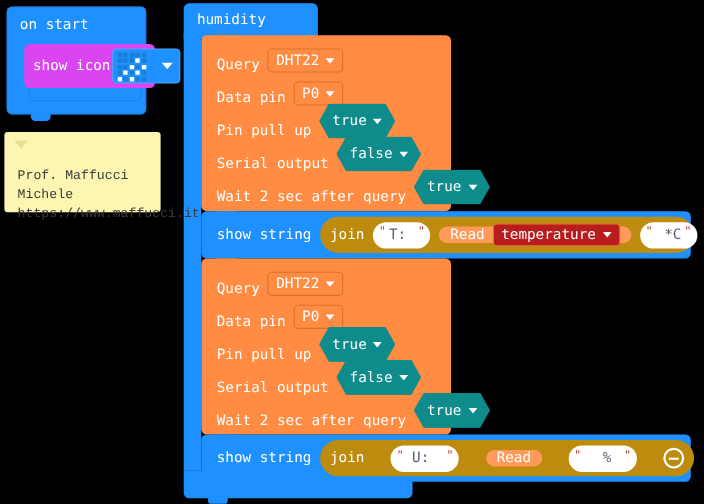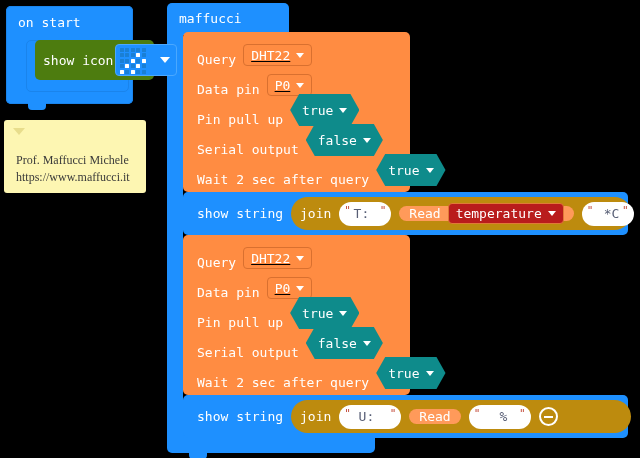--- a/index.html
+++ b/index.html
@@ -45,22 +45,22 @@
     background:transparent;
   }
   .slot-outline:before{
     content:"";position:absolute;left:10px;top:-1.5px;width:16px;height:5px;
     background:#1e90ff;border-left:1.5px solid #1a84ec;border-right:1.5px solid #1a84ec;
     border-bottom:1.5px solid #1a84ec;border-radius:0 0 3px 3px;
   }
 
   
   .showicon{
-    position:absolute;left:35px;top:40px;width:119px;height:40px;
-    background:#4d7c0f;border-radius:5px;
+    position:absolute;left:22px;top:40px;width:119px;height:40px;
+    background:#d946ef;border-radius:5px;
   }
   .showicon-label{position:absolute;left:8px;top:14px;}
   .icon-field{
     position:absolute;left:80px;top:4px;width:62px;height:32px;
     background:#1e90ff;border:1.5px solid #4aa8ff;border-radius:4px;
     box-sizing:border-box;
   }
   .led-grid{
     position:absolute;left:4px;top:3px;
     display:grid;grid-template-columns:repeat(5,4px);grid-template-rows:repeat(5,4px);
@@ -81,21 +81,21 @@
     border-radius:3px;
     box-shadow:0 1px 2px rgba(0,0,0,.35);
   }
   .note-caret{
     position:absolute;left:9px;top:8px;width:0;height:0;
     border-left:6px solid transparent;border-right:6px solid transparent;
     border-top:7px solid #e8dd8c;
   }
   .note-text{
     position:absolute;left:12px;top:32px;right:6px;
-    font-family:Liberation Serif, serif;
+    font-family:Liberation Mono, monospace;
     font-size:12px;color:#3a3a3a;line-height:17px;
   }
 
   
   .forever{
     position:absolute;left:167px;top:3px;width:122px;height:32px;
     background:#1e90ff;border-radius:5px 5px 0 0;
   }
   .forever-label{position:absolute;left:12px;top:9px;}
   
@@ -126,21 +126,21 @@
     background:#ff8c42;border-radius:0 0 4px 4px;
   }
   .dht-row{position:absolute;left:14px;height:22px;display:flex;align-items:flex-end;}
   .dht-row .lbl{margin-right:7px;}
 
   
   .ddfield{
     display:inline-flex;align-items:center;gap:6px;
     height:22px;padding:0 7px;
     border:1.5px solid #d9702f;border-radius:4px;
-    background:#ff8c42;box-sizing:border-box;text-decoration:underline;
+    background:#ff8c42;box-sizing:border-box;
   }
   .ddfield .caret{
     width:0;height:0;border-left:4px solid transparent;border-right:4px solid transparent;
     border-top:5px solid #ffffff;
   }
 
   
   .boolhex{
     display:inline-flex;align-items:center;gap:6px;
     height:23px;padding:16px 12px;
@@ -164,21 +164,21 @@
   .showstring-notch{
     position:absolute;left:14px;top:0;width:18px;height:6px;
     background:#1e90ff;border-radius:0 0 4px 4px;
   }
   .ss-label{position:absolute;left:14px;top:15px;}
 
   
   .joinblk{
     position:absolute;left:108px;top:5px;height:33px;
     background:#bd8b0e;border-radius:17px;
-    display:flex;align-items:center;padding:0 9px;gap:8px;
+    display:flex;align-items:center;padding:0 9px;gap:8px;justify-content:space-between;
   }
   .join-word{color:#fff;font-size:13px;font-family:"DejaVu Sans Mono","Liberation Mono",monospace;}
 
   
   .txtfield{
     display:inline-flex;align-items:center;justify-content:center;
     height:24px;min-width:52px;padding:0 6px;
     background:#ffffff;border-radius:12px;
     color:#575e75;font-size:13px;
     font-family:"DejaVu Sans Mono","Liberation Mono",monospace;
@@ -214,21 +214,21 @@
   }
   .mut:before{content:"";position:absolute;left:3px;top:6.5px;width:9px;height:2px;background:#fff;}
 </style>
 </head>
 <body>
 
 <div class="canvas">
 
   <div class="forever-spine"></div>
   <div class="forever">
-    <span class="btxt forever-label">maffucci</span>
+    <span class="btxt forever-label">humidity</span>
   </div>
   <div class="forever-foot">
     <span class="forever-foot-notch"></span>
   </div>
 
   <div class="dht first">
     <span class="dht-notch"></span>
 
     <div class="dht-row" style="top:12px;">
       <span class="btxt lbl">Query</span>

